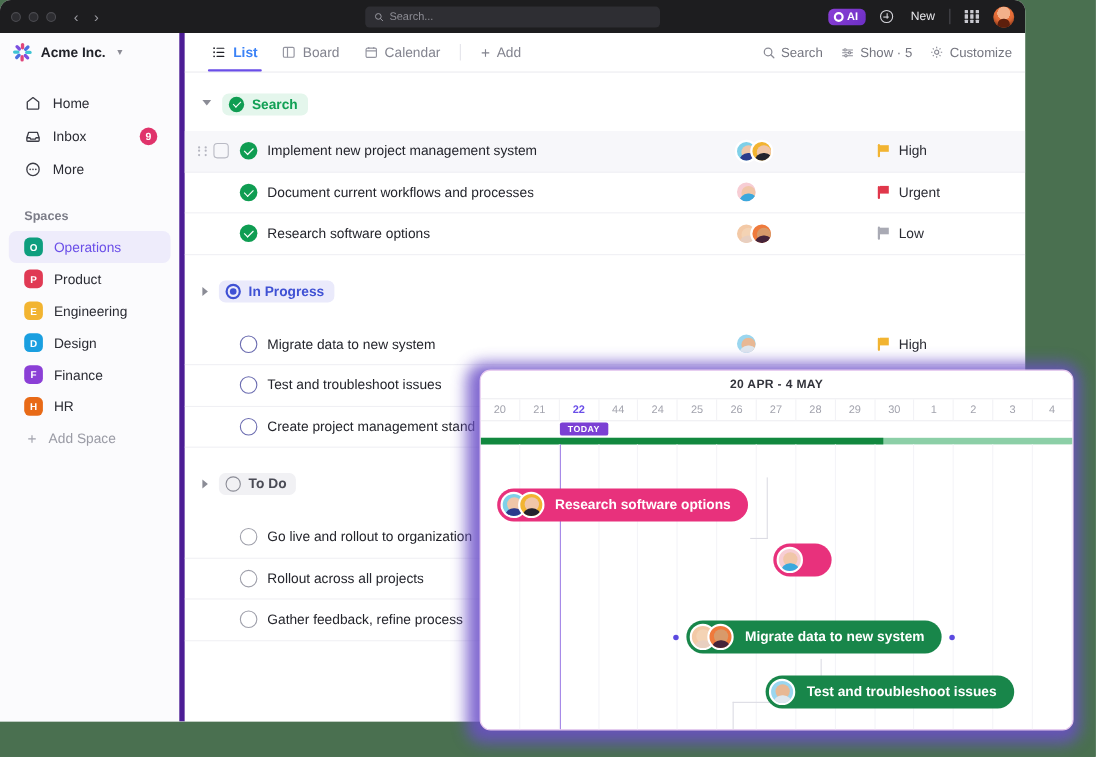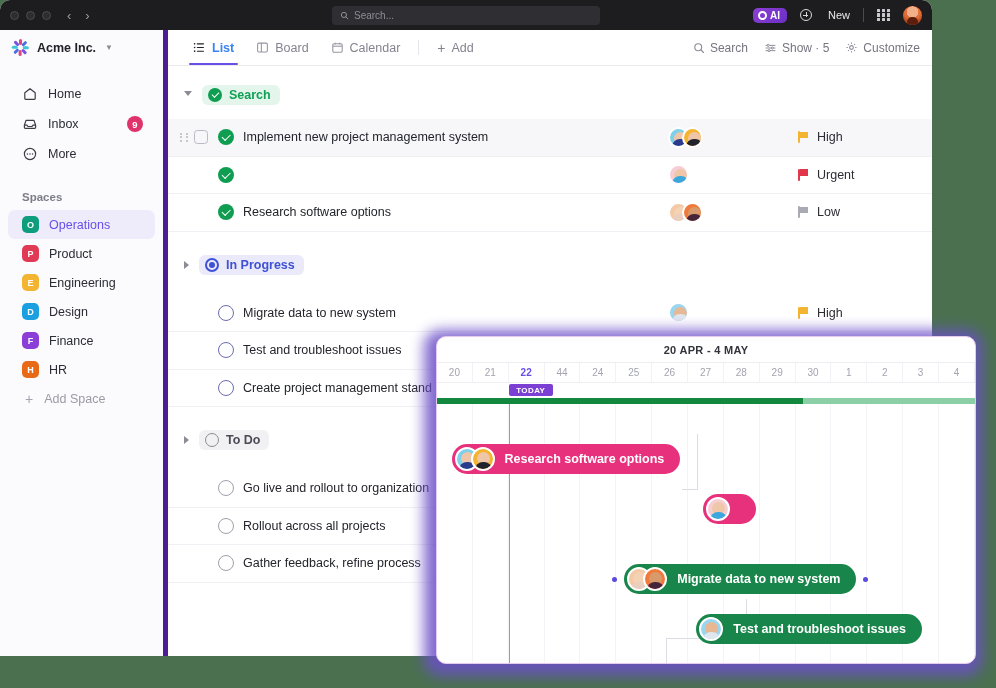--- a/index.html
+++ b/index.html
@@ -580,20 +580,21 @@
                 <i></i>
                 <i></i>
                 <i></i>
                 <i></i>
                 <i></i>
               </span>
             <span class="row-cb"></span>
             <span class="task-check">
                 <span class="tc done"></span>
               </span>
+            <span class="task-name">Document current workflows and processes</span>
             <span class="cell-av">
               <span class="av" style="background:#f7cdd4">
                   <i class="face" style="background:#f0c6a8"></i>
                   <i class="body" style="background:#3aa8dd"></i>
                 </span>
             </span>
             <span class="cell-pri">
               <span class="flag">
                   <i style="background:#e0374b"></i>
                   <b style="background:#e0374b"></b>

